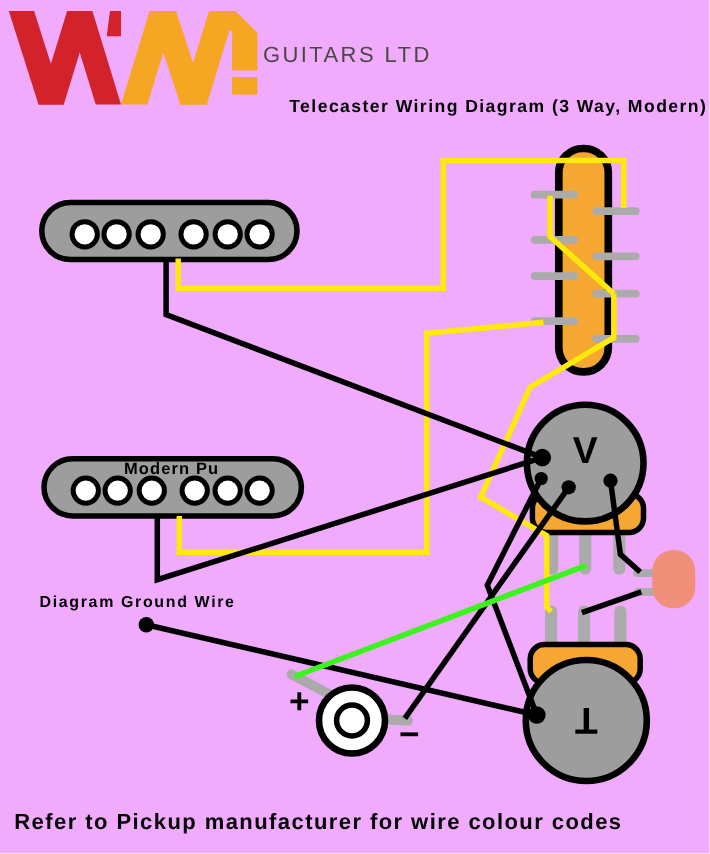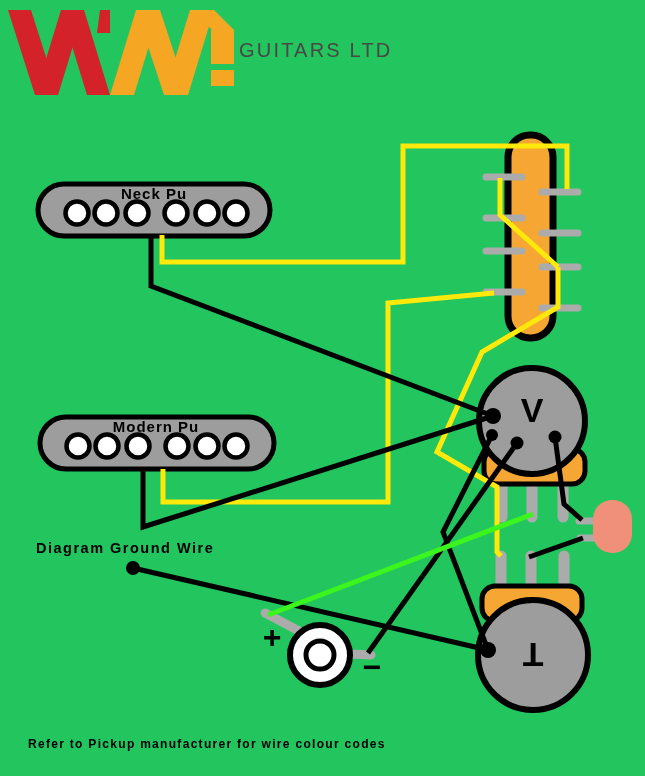--- a/index.html
+++ b/index.html
@@ -1,26 +1,26 @@
 <!DOCTYPE html>
 <html><head>
 <meta charset="utf-8">
 <style>
   html,body{margin:0;padding:0;background:#fff;}
-  #stage{position:relative;width:645px;height:776px;background:#22c55e;overflow:hidden;
+  #stage{position:relative;width:645px;height:776px;background:#f0abfc;overflow:hidden;
          font-family:"Liberation Sans",sans-serif;}
   #wiring-svg{position:absolute;left:0;top:0;}
   .txt{position:absolute;color:#000;white-space:nowrap;}
   .brand{left:239px;top:39px;font-size:20px;letter-spacing:2.2px;color:#4a4744;font-weight:400;}
   .title{right:2px;top:89px;font-size:16px;font-weight:bold;letter-spacing:1.3px;}
   .pu-label{width:232px;text-align:center;font-size:15px;font-weight:bold;letter-spacing:1px;}
   .neck-label{left:38px;top:185px;}
   .bridge-label{left:40px;top:418px;}
   .ground-label{left:36px;top:540px;font-size:14.5px;font-weight:bold;letter-spacing:1.5px;}
-  .footer-note{left:28px;top:737px;font-size:12px;font-weight:bold;letter-spacing:1.3px;}
+  .footer-note{left:13px;top:737px;font-size:20px;font-weight:bold;letter-spacing:1.3px;}
   .pot-label{width:60px;text-align:center;font-size:34px;font-weight:bold;}
   .v-label{left:502px;top:391px;}
   .t-label{left:503px;top:633px;height:44px;line-height:44px;transform:rotate(180deg);}
   .jack-sign{width:36px;height:38px;line-height:38px;text-align:center;font-size:32px;font-weight:bold;}
   .plus{left:254px;top:618px;}
   .minus{left:354px;top:648px;}
 </style>
 </head>
 <body>
 
@@ -139,21 +139,21 @@
       <circle cx="133" cy="568" r="7" fill="#000000"></circle>
       <circle cx="493" cy="416" r="8" fill="#000000"></circle>
       <circle cx="492" cy="435" r="6" fill="#000000"></circle>
       <circle cx="517" cy="443" r="6.5" fill="#000000"></circle>
       <circle cx="555" cy="437" r="6.5" fill="#000000"></circle>
       <circle cx="488" cy="650" r="8" fill="#000000"></circle>
     </g>
   </svg>
 
   <div class="txt brand">GUITARS LTD</div>
-  <div class="txt pu-label neck-label">Neck Pu</div>
+  <div class="txt title">Telecaster Wiring Diagram (3 Way, Modern)</div>
   <div class="txt pu-label bridge-label">Modern Pu</div>
   <div class="txt pot-label v-label">V</div>
   <div class="txt pot-label t-label">T</div>
   <div class="txt jack-sign plus">+</div>
   <div class="txt jack-sign minus">−</div>
   <div class="txt ground-label">Diagram Ground Wire</div>
   <div class="txt footer-note">Refer to Pickup manufacturer for wire colour codes</div>
 </div>
 
 </body></html>

